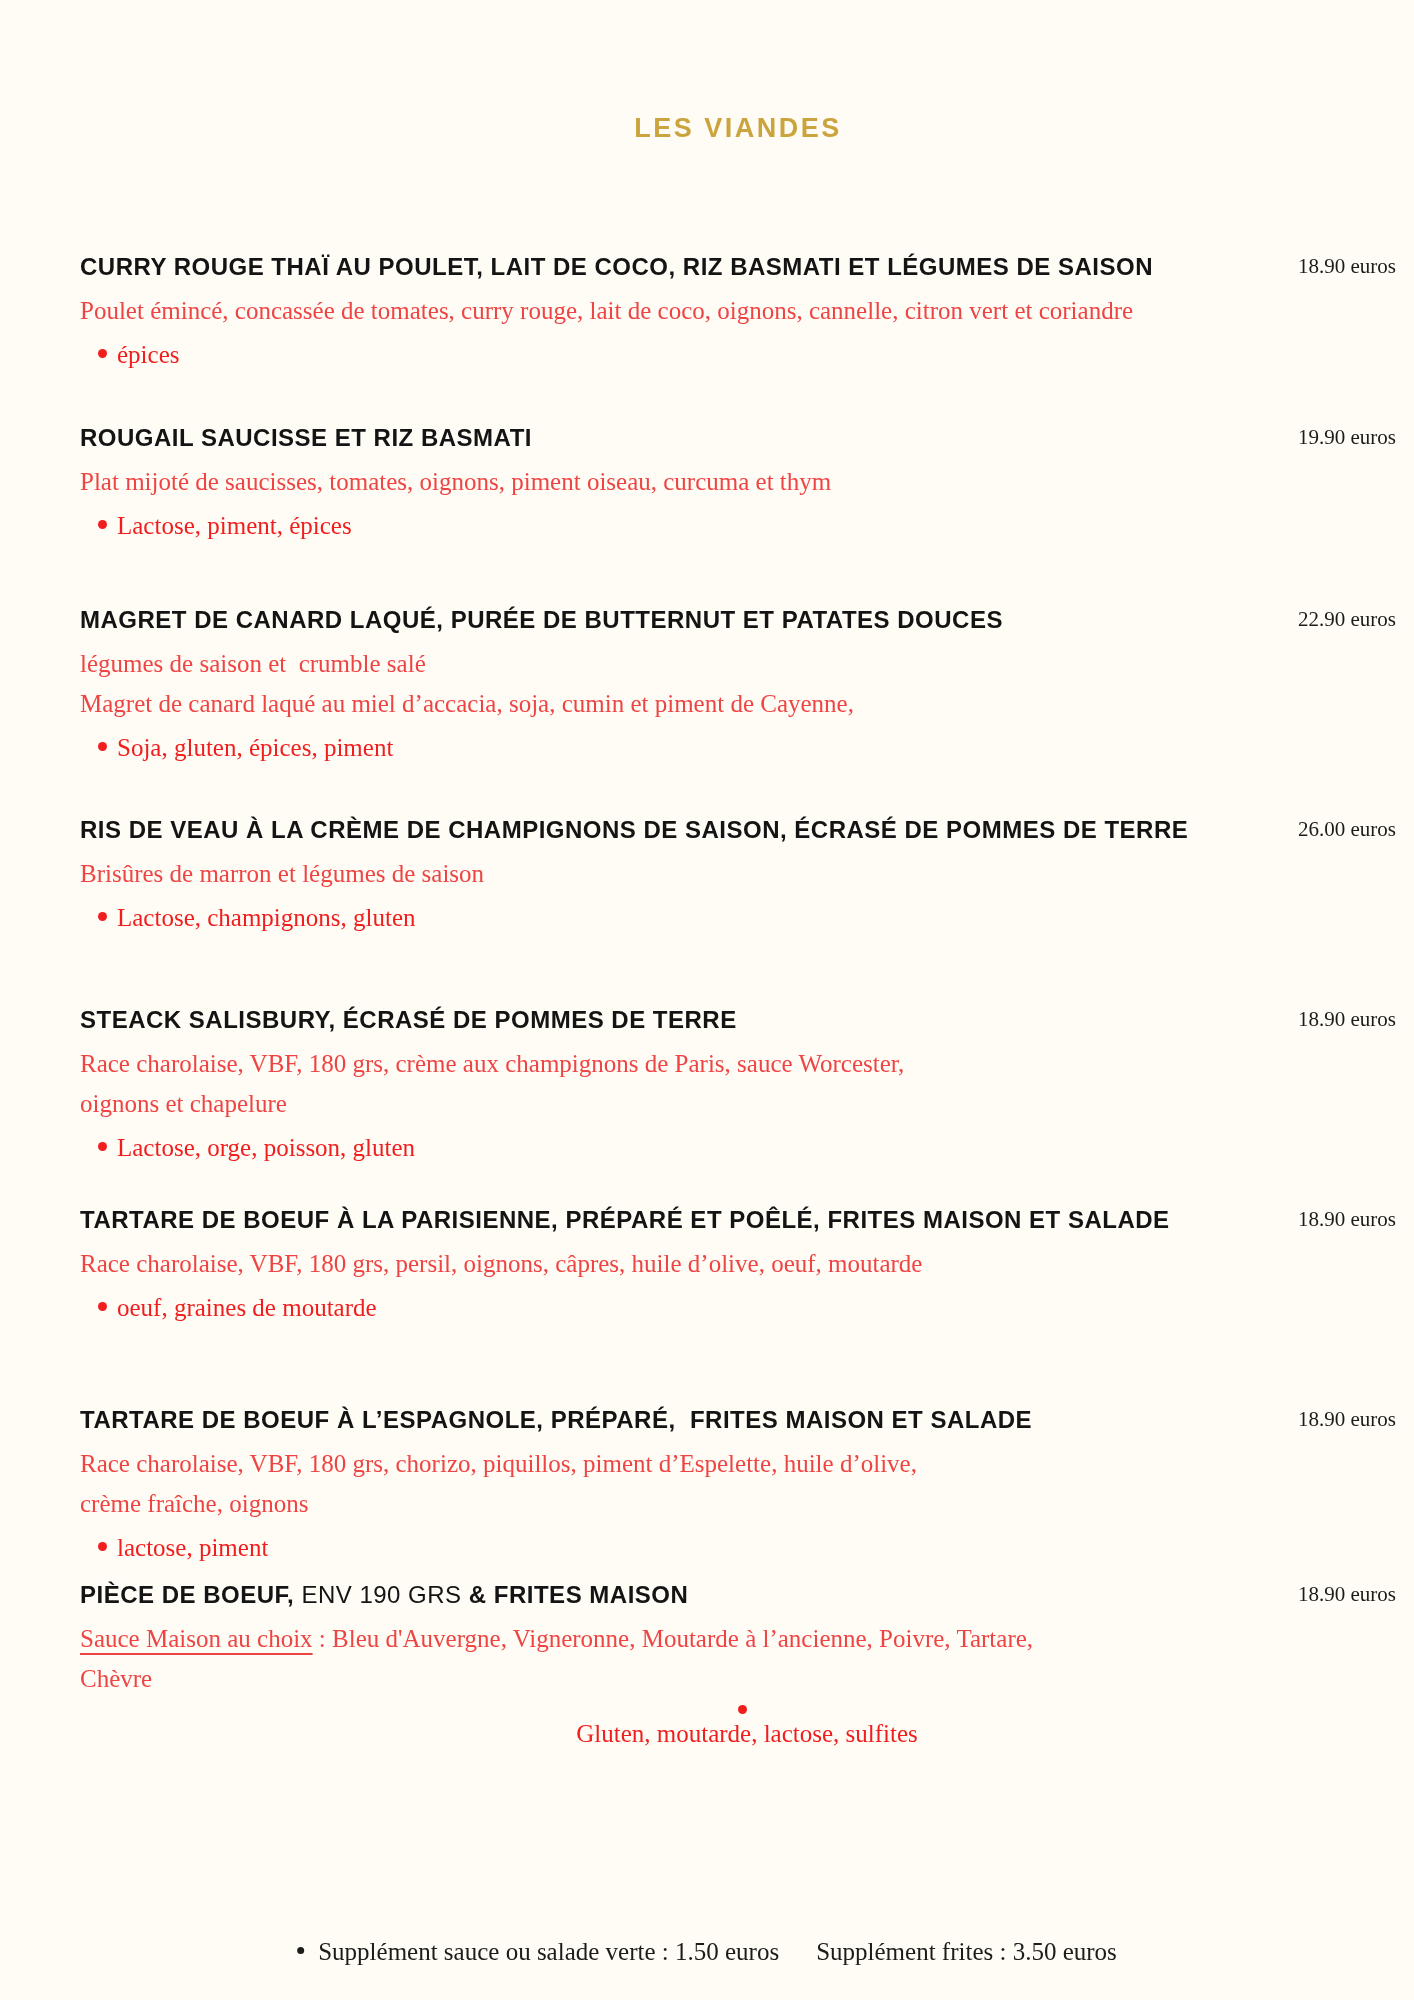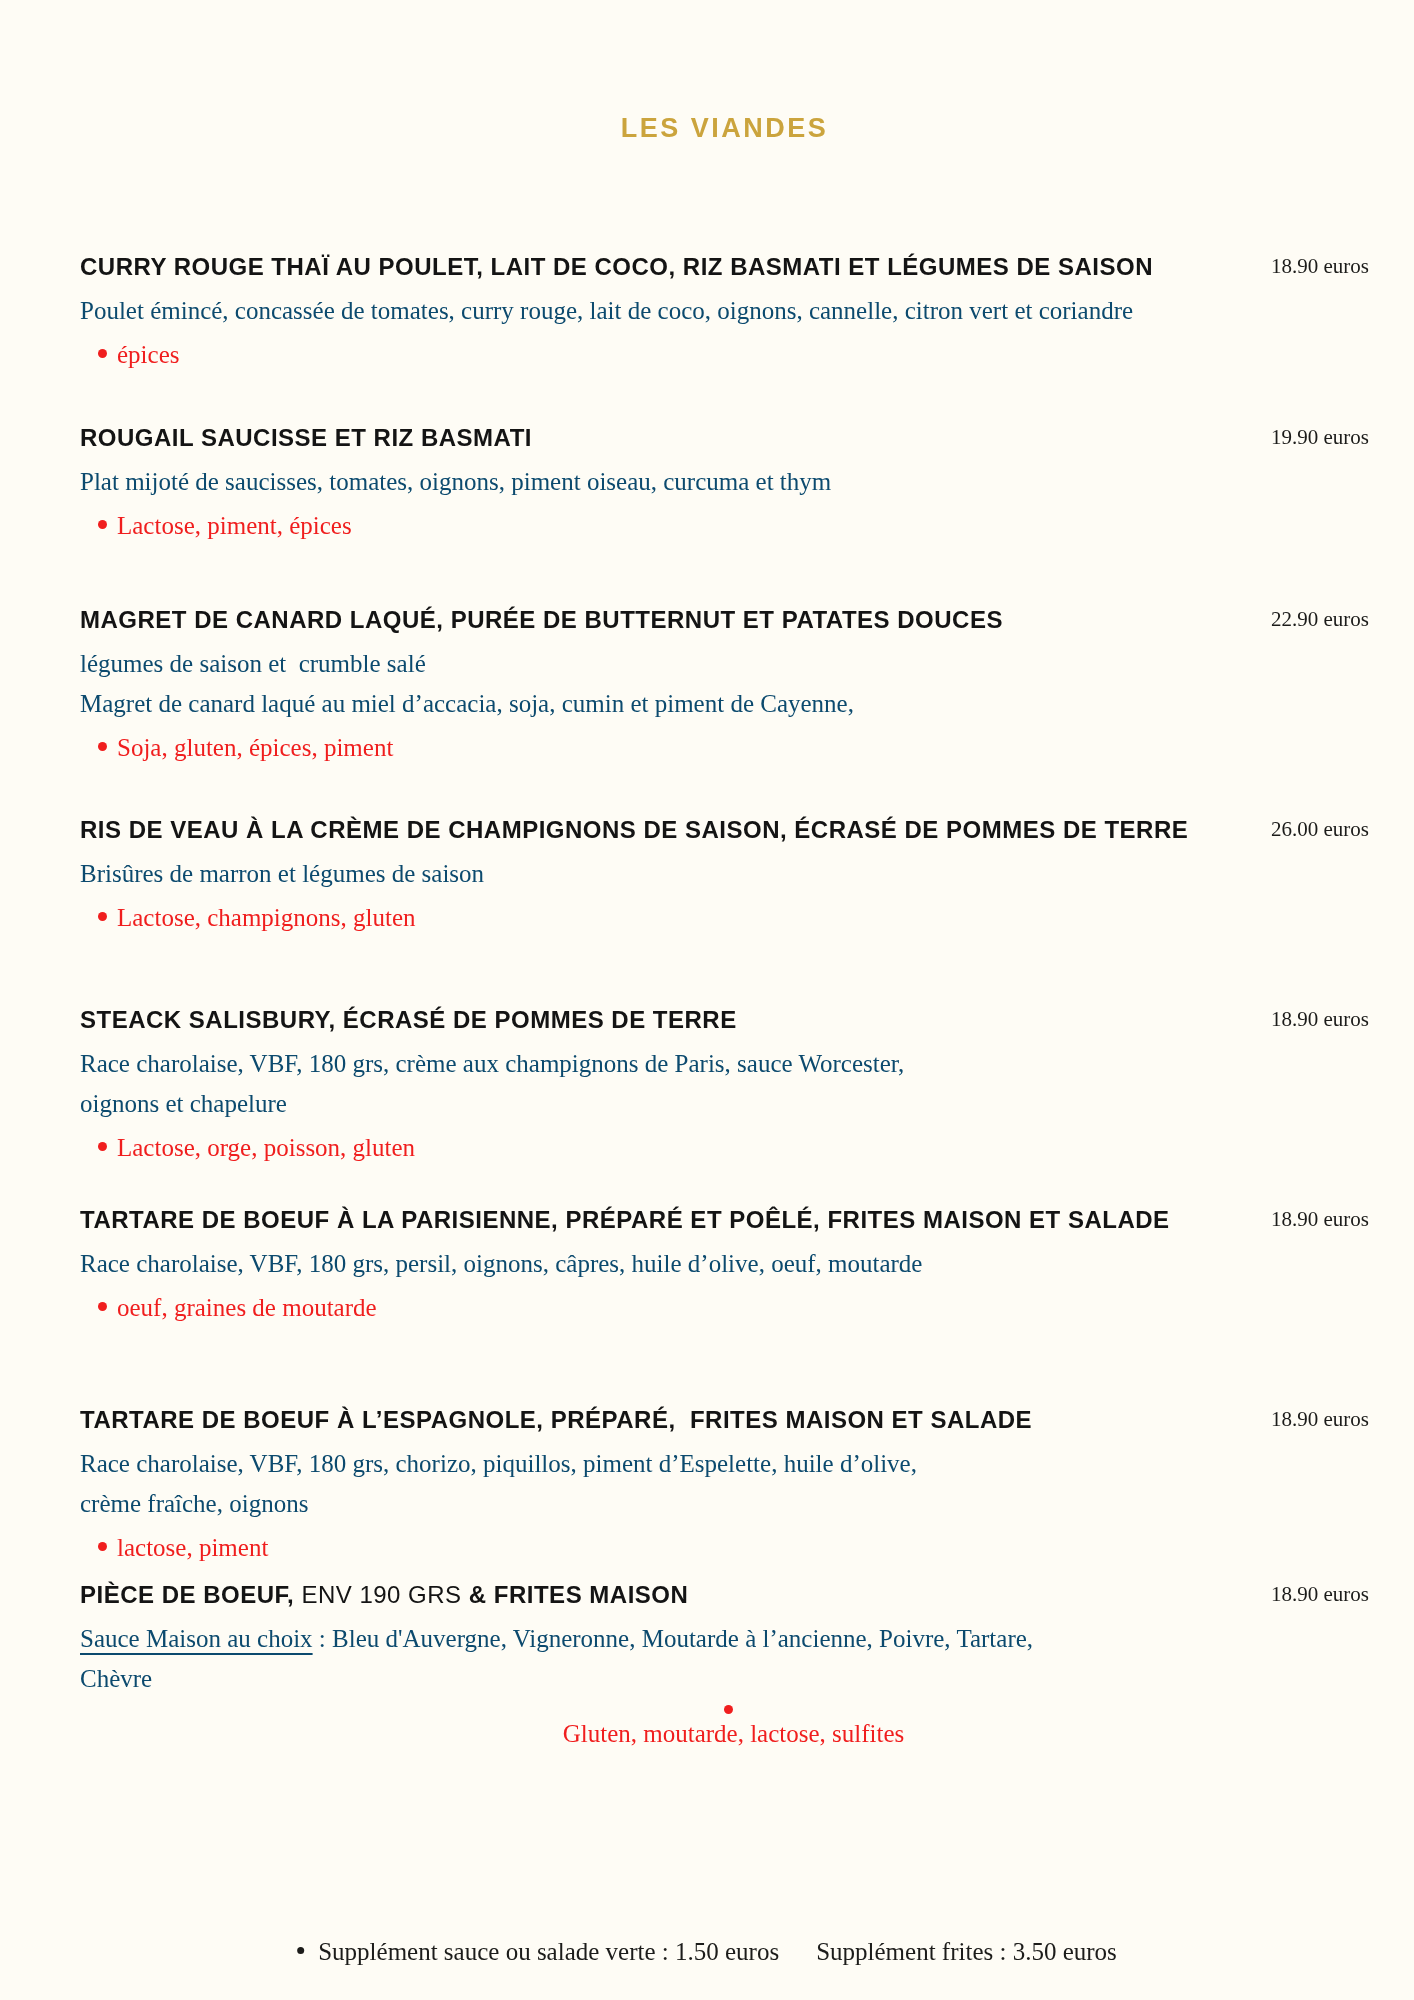--- a/index.html
+++ b/index.html
@@ -8,21 +8,21 @@
     width: 1414px;
     height: 2000px;
     margin: 0 auto;
     position: relative;
     background: #FEFCF5;
     overflow: hidden;
     font-family: "Liberation Serif", serif;
     color: #1C1C1A;
   }
   .content {
-    padding: 112px 45px 0 80px;
+    padding: 112px 18px 0 80px;
   }
   .section-title {
     text-align: center;
     font-family: "Liberation Sans", sans-serif;
     font-weight: 700;
     font-size: 27px;
     letter-spacing: 2.5px;
     line-height: 33px;
     color: #CBA43D;
     margin-bottom: 107px;
@@ -49,21 +49,21 @@
     line-height: 26px;
     white-space: nowrap;
     padding-left: 24px;
     margin-top: -3px;
     color: #1C1C1A;
   }
   .desc-line {
     font-size: 25px;
     line-height: 40px;
     white-space: pre-wrap;
-    color: #0c4a6e;
+    color: #ef4444;
   }
   .underlined {
     text-decoration: underline;
     text-decoration-thickness: 1.5px;
     text-underline-offset: 6px;
   }
   .allergens {
     display: flex;
     align-items: center;
     margin: 4px 0 0 18px;

